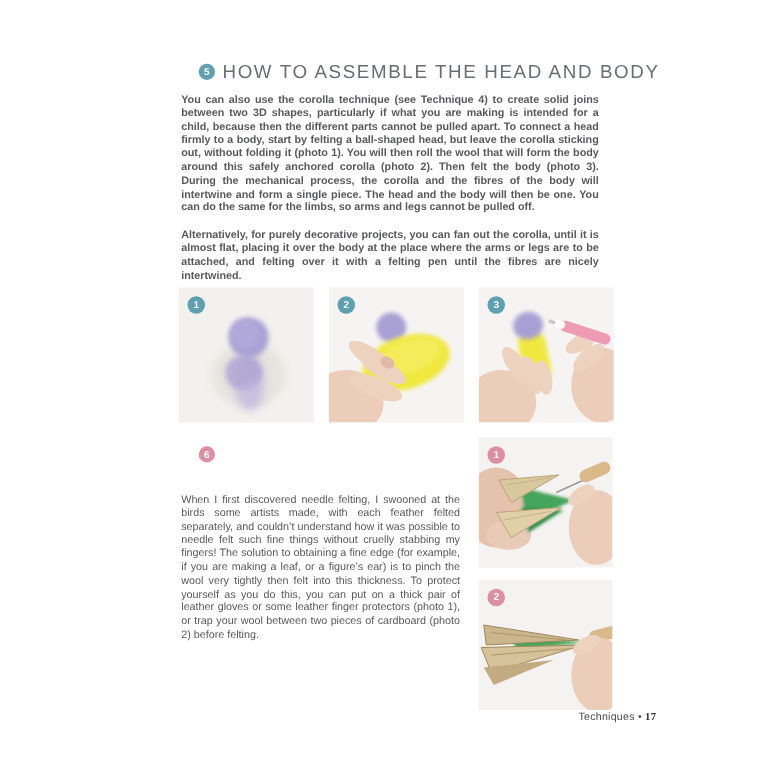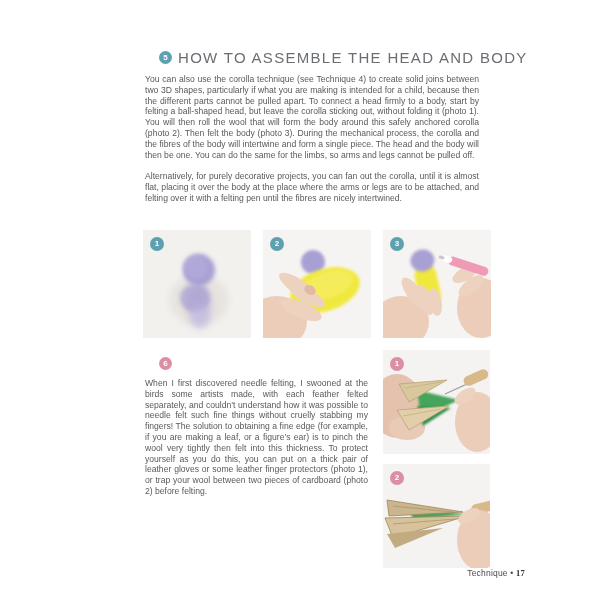--- a/index.html
+++ b/index.html
@@ -48,21 +48,21 @@
 </head>
 <body>
 
 <div class="canvas">
 
   <div class="sec-heading" style="left:159px;top:51px;">
     <span class="badge teal">5</span>
     <span class="heading-text">HOW TO ASSEMBLE THE HEAD AND BODY</span>
   </div>
 
-  <div class="textcol" style="left:145px;top:74px;width:334px;">
+  <div class="textcol" style="left:145px;top:74px;width:334px;font-weight:bold;">
     <p>You can also use the corolla technique (see Technique 4) to create solid joins between two 3D shapes, particularly if what you are making is intended for a child, because then the different parts cannot be pulled apart. To connect a head firmly to a body, start by felting a ball-shaped head, but leave the corolla sticking out, without folding it (photo 1). You will then roll the wool that will form the body around this safely anchored corolla (photo 2). Then felt the body (photo 3). During the mechanical process, the corolla and the fibres of the body will intertwine and form a single piece. The head and the body will then be one. You can do the same for the limbs, so arms and legs cannot be pulled off.</p>
     <p>Alternatively, for purely decorative projects, you can fan out the corolla, until it is almost flat, placing it over the body at the place where the arms or legs are to be attached, and felting over it with a felting pen until the fibres are nicely intertwined.</p>
   </div>
 
   <div class="photo" style="left:143px;top:230px;width:108px;height:108px;">
     <svg viewBox="0 0 108 108" width="108" height="108">
       <defs>
         <filter id="soft1" x="-40%" y="-40%" width="180%" height="180%">
             <feGaussianBlur stdDeviation="2.2"></feGaussianBlur>
           </filter>
@@ -136,21 +136,21 @@
         <rect x="54" y="33" width="6" height="3" rx="1.5" fill="#c9c9c9"></rect>
       </g>
     </svg>
     <span class="pbadge teal">3</span>
   </div>
 
   <div class="sec-heading" style="left:159px;top:357px;">
     <span class="badge pink">6</span>
   </div>
 
-  <div class="textcol" style="left:145px;top:378px;width:223px;">
+  <div class="textcol" style="left:145px;top:394px;width:223px;">
     <p>When I first discovered needle felting, I swooned at the birds some artists made, with each feather felted separately, and couldn’t understand how it was possible to needle felt such fine things without cruelly stabbing my fingers! The solution to obtaining a fine edge (for example, if you are making a leaf, or a figure’s ear) is to pinch the wool very tightly then felt into this thickness. To protect yourself as you do this, you can put on a thick pair of leather gloves or some leather finger protectors (photo 1), or trap your wool between two pieces of cardboard (photo 2) before felting.</p>
   </div>
 
   <div class="photo" style="left:383px;top:350px;width:107px;height:104px;">
     <svg viewBox="0 0 107 104" width="107" height="104">
       <defs>
         <filter id="soft5" x="-40%" y="-40%" width="180%" height="180%">
             <feGaussianBlur stdDeviation="1.2"></feGaussianBlur>
           </filter>
       </defs>
@@ -201,16 +201,16 @@
         <rect x="88" y="39" width="24" height="10" rx="5" fill="#d9b98a"></rect>
       </g>
 
       <ellipse cx="96" cy="76" rx="22" ry="30" fill="#ebcdba"></ellipse>
       <ellipse cx="86" cy="52" rx="12" ry="6" fill="#edd2bf" transform="rotate(-30 86 52)"></ellipse>
     </svg>
     <span class="pbadge pink">2</span>
   </div>
 
   <div class="footer">
-    <span>Technique • </span><b>17</b>
+    <span>Techniques • </span><b>17</b>
   </div>
 
 </div>
 
 </body></html>

